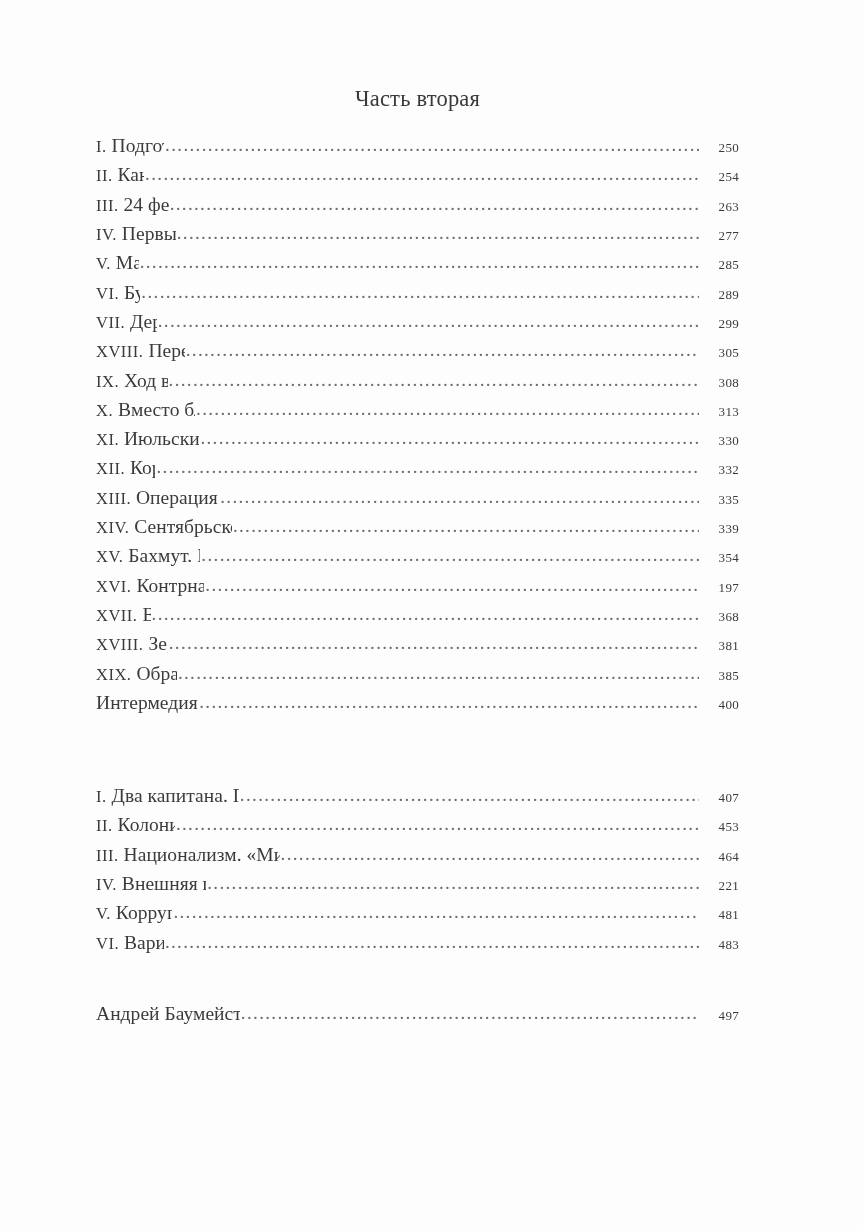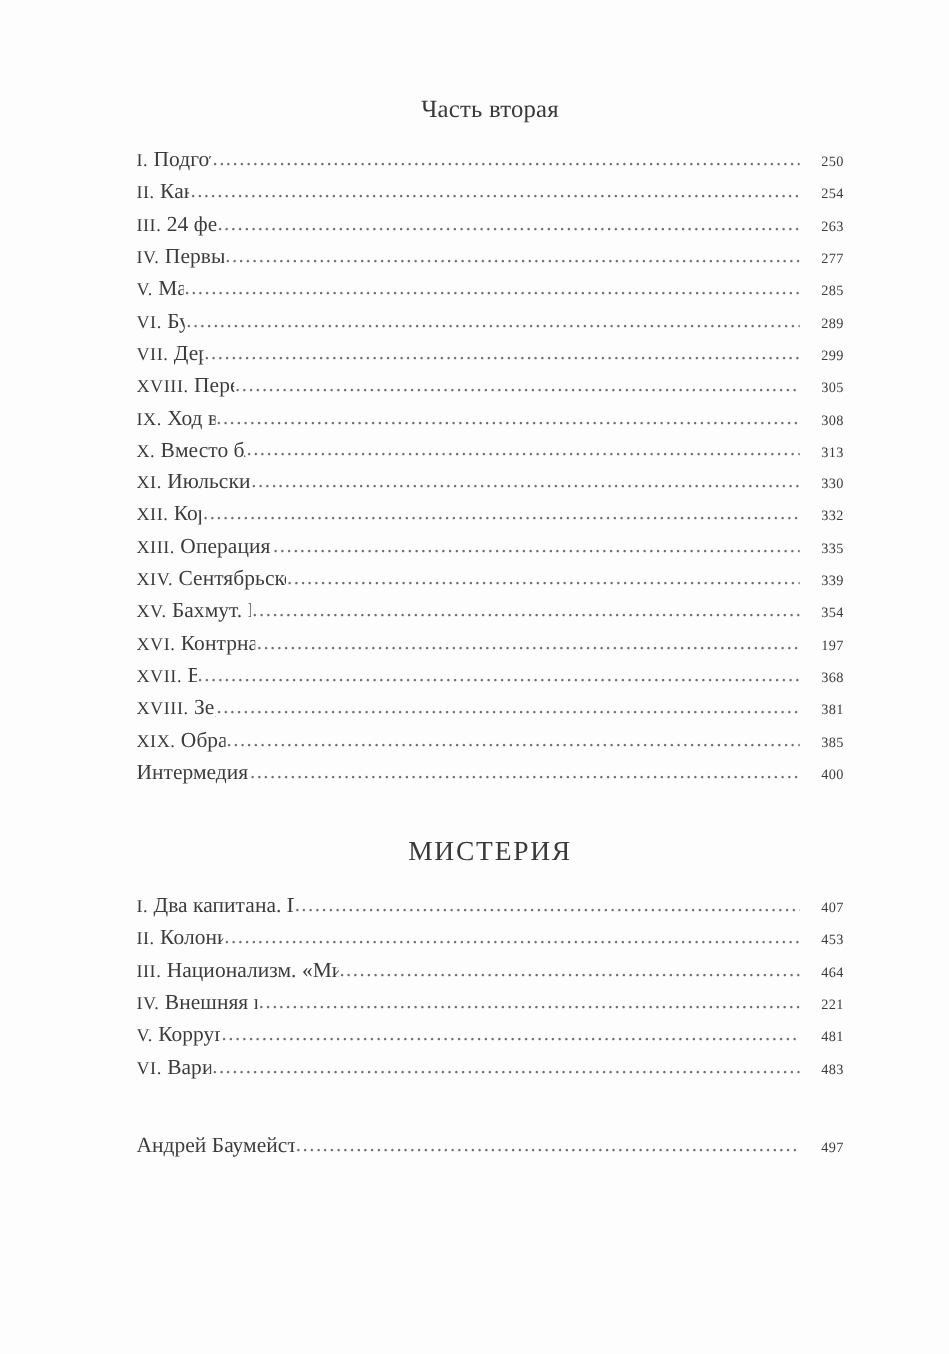--- a/index.html
+++ b/index.html
@@ -17,21 +17,21 @@
     position: relative;
     width: 863px;
     height: 1231px;
     margin: 0 auto;
     background: #fdfdfd;
     overflow: hidden;
     box-sizing: border-box;
   }
   .content {
     position: absolute;
-    left: 124px;
+    left: 96px;
     top: 0;
     width: 643px; 
   }
 
   
   .part-heading {
     text-align: center;
     line-height: 1.12;
     color: #39393b;
   }
@@ -238,21 +238,20 @@
 
       <li class="toc-row">
         <span class="toc-title sp-before-leader">Интермедия. Холодец</span>
         <span class="leader"></span>
         <span class="toc-page">400</span>
       </li>
 
     </ul>
 
     <div class="part-heading heading-next">
-      <span class="part-name">МИСТЕРИЯ</span>
     </div>
 
     <ul class="toc-list second-list">
 
       <li class="toc-row">
         <span class="toc-title sp-before-leader"><span class="roman">I.</span> <span>Два капитана. Путин и Украина</span></span>
         <span class="leader"></span>
         <span class="toc-page">407</span>
       </li>
 

